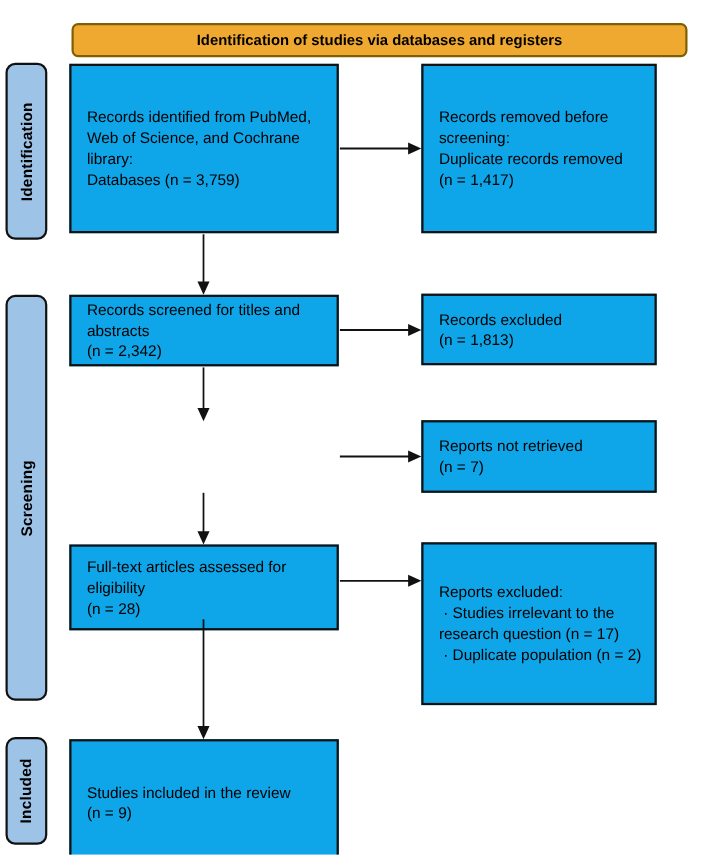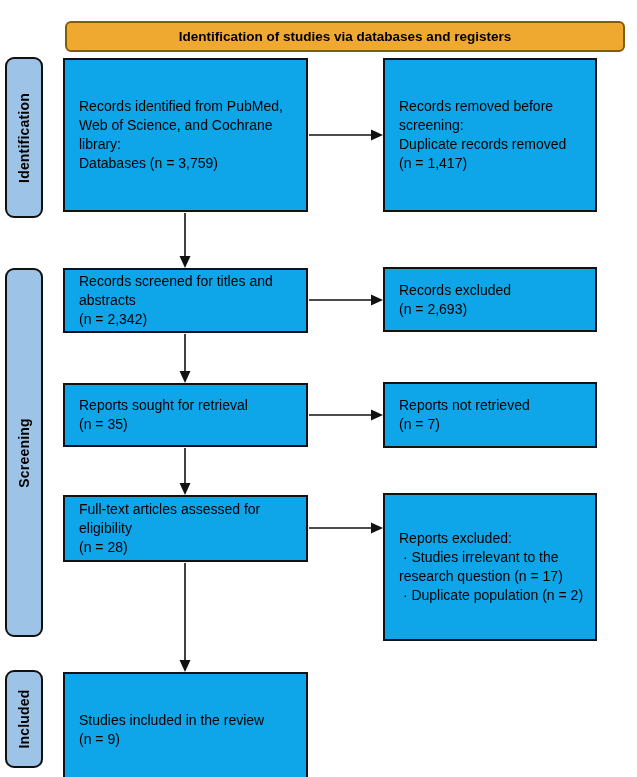--- a/index.html
+++ b/index.html
@@ -85,28 +85,26 @@
 Databases (n = 3,759)</div>
   <div class="box col-right" style="top:58px;  height:154px;">Records removed before
 screening:
 Duplicate records removed
 (n = 1,417)</div>
 
   <div class="box col-left" style="top:268px; height:65px;">Records screened for titles and
 abstracts
 (n = 2,342)</div>
   <div class="box col-right" style="top:267px; height:65px;">Records excluded
-(n = 2,693)</div>
+(n = 1,813)</div>
 
-  <div class="box col-left" style="top:383px; height:64px;">Reports sought for retrieval
-(n = 35)</div>
   <div class="box col-right" style="top:382px; height:66px;">Reports not retrieved
 (n = 7)</div>
 
-  <div class="box col-left" style="top:495px; height:67px;">Full-text articles assessed for
+  <div class="box col-left" style="top:495px; height:78px;">Full-text articles assessed for
 eligibility
 (n = 28)</div>
   <div class="box col-right" style="top:493px; height:148px;">Reports excluded:
 &nbsp;· Studies irrelevant to the
 research question (n = 17)
 &nbsp;· Duplicate population (n = 2)</div>
 
   <div class="box col-left" style="top:672px; height:116px;">Studies included in the review
 (n = 9)</div>
 

